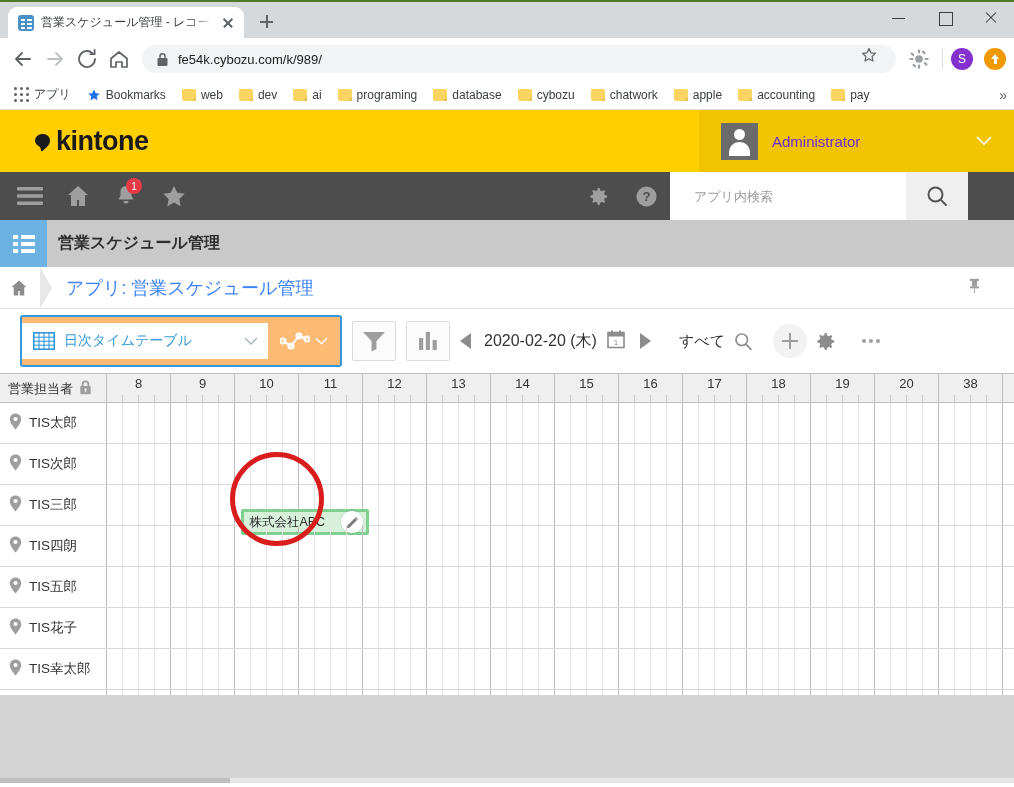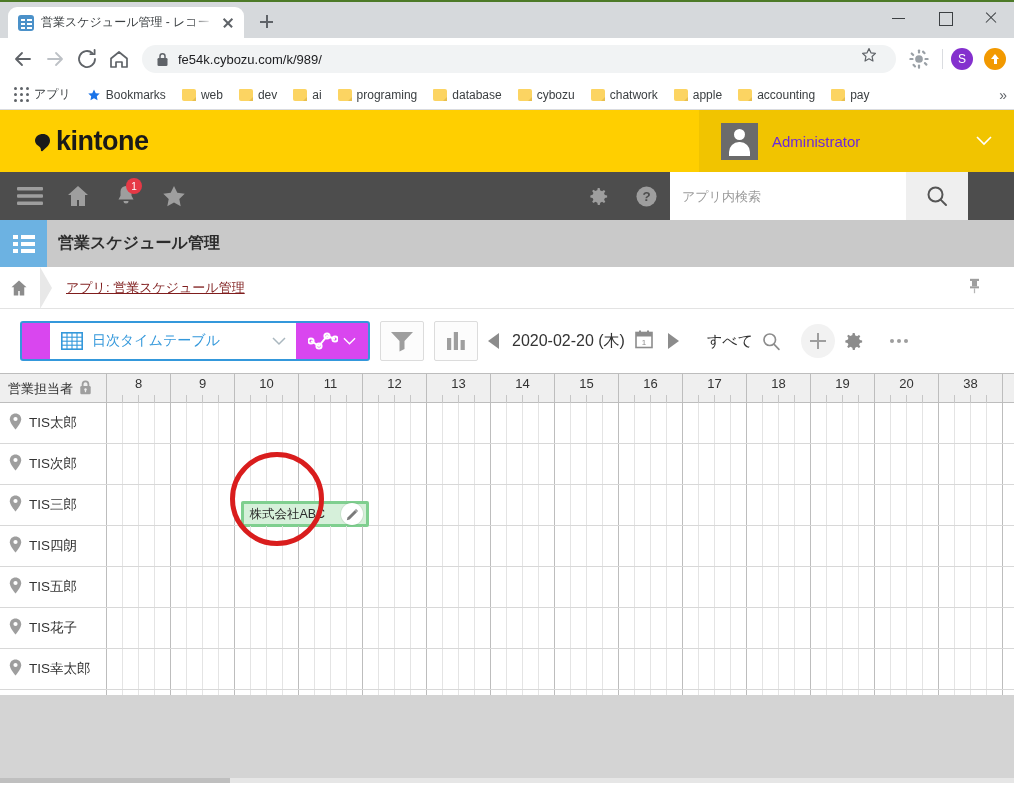--- a/index.html
+++ b/index.html
@@ -168,21 +168,21 @@
     position: relative; cursor: pointer;
   }
   .badge {
     position: absolute; top: 6px; right: 8px; min-width: 16px; height: 16px;
     background: #e63946; color: #fff; border-radius: 8px; font-size: 10px;
     display: flex; align-items: center; justify-content: center; padding: 0 4px;
   }
   .k-nav-right { position: absolute; right: 0; top:0; height:48px; display:flex; align-items:center; }
   .k-search {
     width: 236px; height: 48px; background: #fff; display:flex; align-items:center;
-    padding: 0 12px;
+    padding: 0 24px;
   }
   .k-search input {
     border: none; outline: none; width: 100%; font-size: 13px; color: #333;
     font-family: "Liberation Sans", sans-serif; background: transparent;
   }
   .k-search input::placeholder { color: #9a9a9a; }
   .k-search-btn {
     width: 62px; height: 48px; background: #efefef; display:flex;
     align-items:center; justify-content:center; cursor: pointer;
   }
@@ -208,30 +208,30 @@
   .k-breadcrumb {
     height: 42px; background: #fff; display: flex; align-items: center;
     border-bottom: 1px solid #e3e3e3; position: relative;
   }
   .bc-home { width: 38px; display:flex; justify-content:center; cursor:pointer;}
   .bc-sep {
     width: 0; height: 0; border-top: 21px solid transparent;
     border-bottom: 21px solid transparent; border-left: 12px solid #e8e8e8;
     margin-left: 2px;
   }
-  .bc-text { font-size: 13px; color: #7f1d1d; margin-left: 14px; text-decoration: underline; }
+  .bc-text { font-size: 18px; color: #3b82f6; margin-left: 14px; }
   .bc-pin { position: absolute; right: 32px; cursor: pointer; }
 
   .k-toolbar {
     height: 64px; background: #fff; display: flex; align-items: center;
     padding-left: 20px; gap: 0;
   }
   .view-select {
-    display: flex; align-items: center; height: 40px;
-    border: 2px solid #3498db; background: #d946ef; border-radius: 3px; padding-left: 28px;
+    display: flex; align-items: center; height: 52px;
+    border: 2px solid #3498db; background: #fdba74; border-radius: 3px;
   }
   .view-select-main {
     background: #fff; height: 36px; width: 246px; display: flex;
     align-items: center; gap: 9px; padding: 0 8px 0 11px; cursor: pointer;
   }
   .vs-grid-icon { width: 22px; height: 18px; flex: 0 0 22px; }
   .vs-label { font-size: 14px; color: #3498db; flex: 1; }
   .vs-caret { margin-right: 2px; }
   .view-select-chart {
     width: 72px; height: 36px; display:flex; align-items:center;
@@ -1047,21 +1047,21 @@
                 <span></span>
                 <span></span>
                 <span></span>
               </div>
               <div class="tt-cell">
                 <span></span>
                 <span></span>
                 <span></span>
                 <span></span>
               </div>
-              <div class="event-bar" style="left: 134.4px; width: 128px; top: 16px;">
+              <div class="event-bar" style="left: 134.4px; width: 128px; top: 24px;">
                 <div class="event-inner">株式会社ABC</div>
                 <div class="event-edit">
                   <svg width="13" height="13" viewBox="0 0 14 14">
                     <path d="M1.6 10.1 9.4 2.3l2.3 2.3-7.8 7.8-3 .7z" fill="#7a7a7a"></path>
                     <path d="M9.4 2.3 10.8.9l2.3 2.3-1.4 1.4z" fill="#9e9e9e"></path>
                   </svg>
                 </div>
               </div>
             </div>
           </div>

